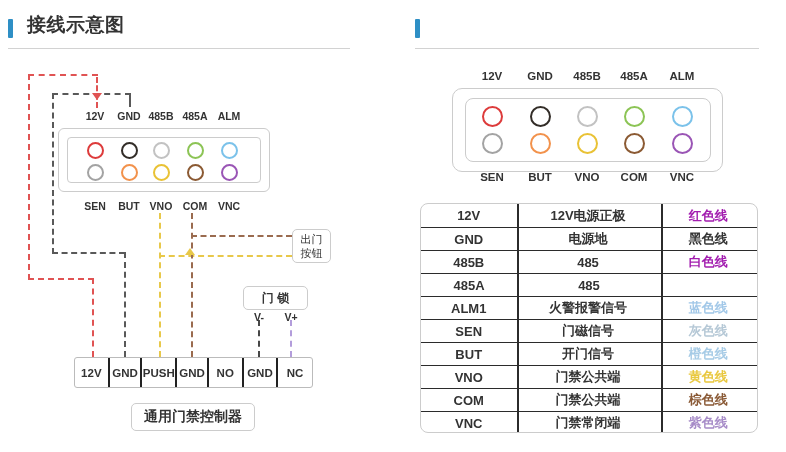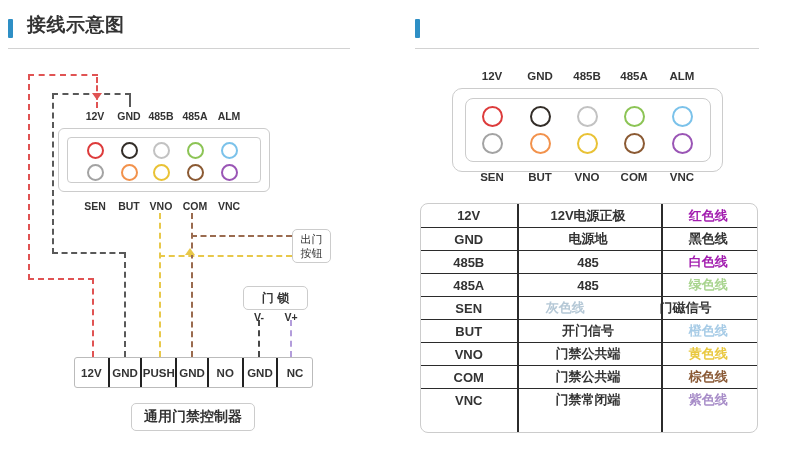--- a/index.html
+++ b/index.html
@@ -156,26 +156,30 @@
         <div class="tbl-cell" style="width: 98px; color: rgb(51, 51, 51);">黑色线</div>
       </div>
       <div class="tbl-row" style="height: 23px;">
         <div class="tbl-cell" style="width: 96px;">485B</div>
         <div class="tbl-cell" style="width: 144px;">485</div>
         <div class="tbl-cell" style="width: 98px; color: #a21caf;">白色线</div>
       </div>
       <div class="tbl-row" style="height: 23px;">
         <div class="tbl-cell" style="width: 96px;">485A</div>
         <div class="tbl-cell" style="width: 144px;">485</div>
-        <div class="tbl-cell" style="width: 98px; color: rgb(168, 212, 142);">绿色线</div>
+      </div>
+      <div class="tbl-row" style="height: 23px;">
+        <div class="tbl-cell" style="width: 96px;">ALM1</div>
+        <div class="tbl-cell" style="width: 144px;">火警报警信号</div>
+        <div class="tbl-cell" style="width: 98px; color: rgb(162, 200, 232);">蓝色线</div>
       </div>
       <div class="tbl-row" style="height: 23px;">
         <div class="tbl-cell" style="width: 96px;">SEN</div>
+        <div class="tbl-cell" style="width: 144px;">门磁信号</div>
         <div class="tbl-cell" style="width: 98px; color: rgb(181, 200, 214);">灰色线</div>
-        <div class="tbl-cell" style="width: 144px;">门磁信号</div>
       </div>
       <div class="tbl-row" style="height: 23px;">
         <div class="tbl-cell" style="width: 96px;">BUT</div>
         <div class="tbl-cell" style="width: 144px;">开门信号</div>
         <div class="tbl-cell" style="width: 98px; color: rgb(166, 203, 230);">橙色线</div>
       </div>
       <div class="tbl-row" style="height: 23px;">
         <div class="tbl-cell" style="width: 96px;">VNO</div>
         <div class="tbl-cell" style="width: 144px;">门禁公共端</div>
         <div class="tbl-cell" style="width: 98px; color: rgb(233, 200, 63);">黄色线</div>

